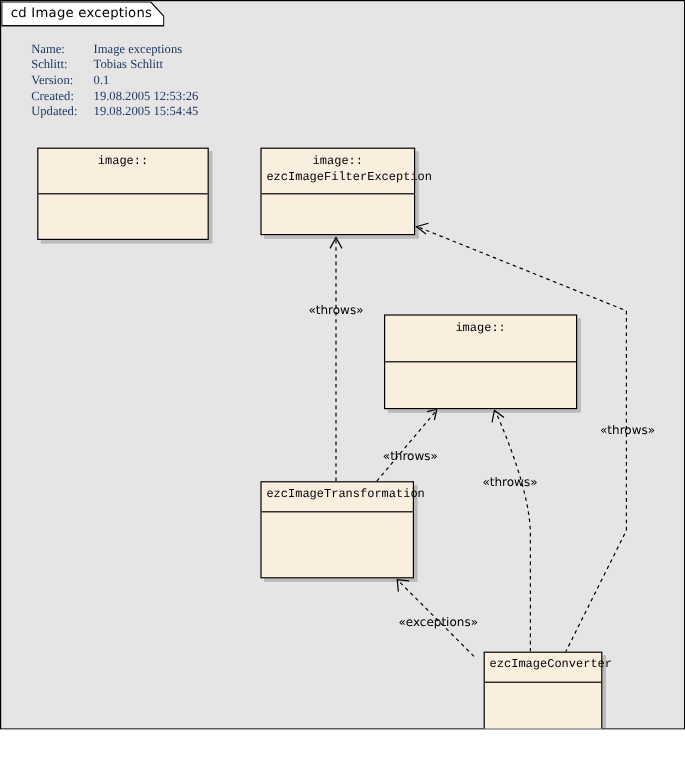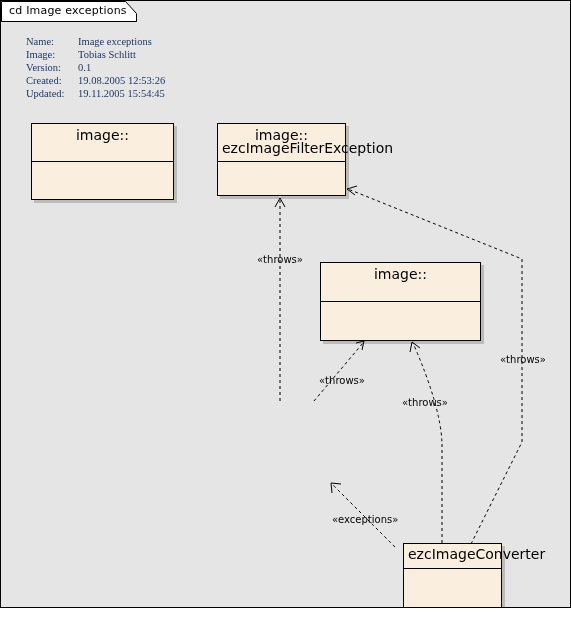--- a/index.html
+++ b/index.html
@@ -62,24 +62,25 @@
     box-sizing: border-box;
     background: #faefdf;
     border: 1px solid #000000;
     box-shadow: 3px 3px 0 rgba(0,0,0,0.18);
   }
   .uml-head {
     box-sizing: border-box;
     border-bottom: 1px solid #000000;
     text-align: center;
     padding: 5px 4px 5px 4px;
-    font-size: 14px;
+    font-size: 10px;
     color: #000000;
     line-height: 13px;
     white-space: nowrap;
+    font-family: Liberation Mono, monospace;
   }
   .uml-head .ns { display: block; }
   .uml-head .nm { display: block; }
   .uml-body { box-sizing: border-box; }
   
   .conn-label {
     position: absolute;
     font-size: 10px;
     color: #000000;
     white-space: nowrap;
@@ -121,34 +122,34 @@
   </div>
 
   <div id="meta">
     <table>
       <tbody>
           <tr>
         <td class="k">Name:</td>
         <td class="v">Image exceptions</td>
       </tr>
       <tr>
-        <td class="k">Image:</td>
+        <td class="k">Schlitt:</td>
         <td class="v">Tobias Schlitt</td>
       </tr>
       <tr>
         <td class="k">Version:</td>
         <td class="v">0.1</td>
       </tr>
       <tr>
         <td class="k">Created:</td>
         <td class="v">19.08.2005 12:53:26</td>
       </tr>
       <tr>
         <td class="k">Updated:</td>
-        <td class="v">19.11.2005 15:54:45</td>
+        <td class="v">19.08.2005 15:54:45</td>
       </tr>
     </tbody>
       </table>
   </div>
 
   <svg id="connectors">
 
     <g>
       <path class="link-line" d="M279,400 L279,198"></path>
       <path class="link-head" d="M274,206 L279,197 L284,206"></path>
@@ -200,20 +201,26 @@
     <div class="uml-body" style="height:34px;"></div>
   </div>
 
   <div class="uml-class" style="left:319px; top:261px; width:161px; height:79px;">
     <div class="uml-head" style="height:39px;">
       <span class="ns">image::</span>
     </div>
     <div class="uml-body" style="height:39px;"></div>
   </div>
 
+  <div class="uml-class" style="left:216px; top:400px; width:128px; height:81px;">
+    <div class="uml-head" style="height:25px; padding-top:4px;">
+      <span class="nm">ezcImageTransformation</span>
+    </div>
+    <div class="uml-body" style="height:55px;"></div>
+  </div>
 
   <div class="uml-class" style="left:402px; top:542px; width:99px; height:83px;">
     <div class="uml-head" style="height:25px; padding-top:4px;">
       <span class="nm">ezcImageConverter</span>
     </div>
     <div class="uml-body" style="height:57px;"></div>
   </div>
 
 </div>
 

